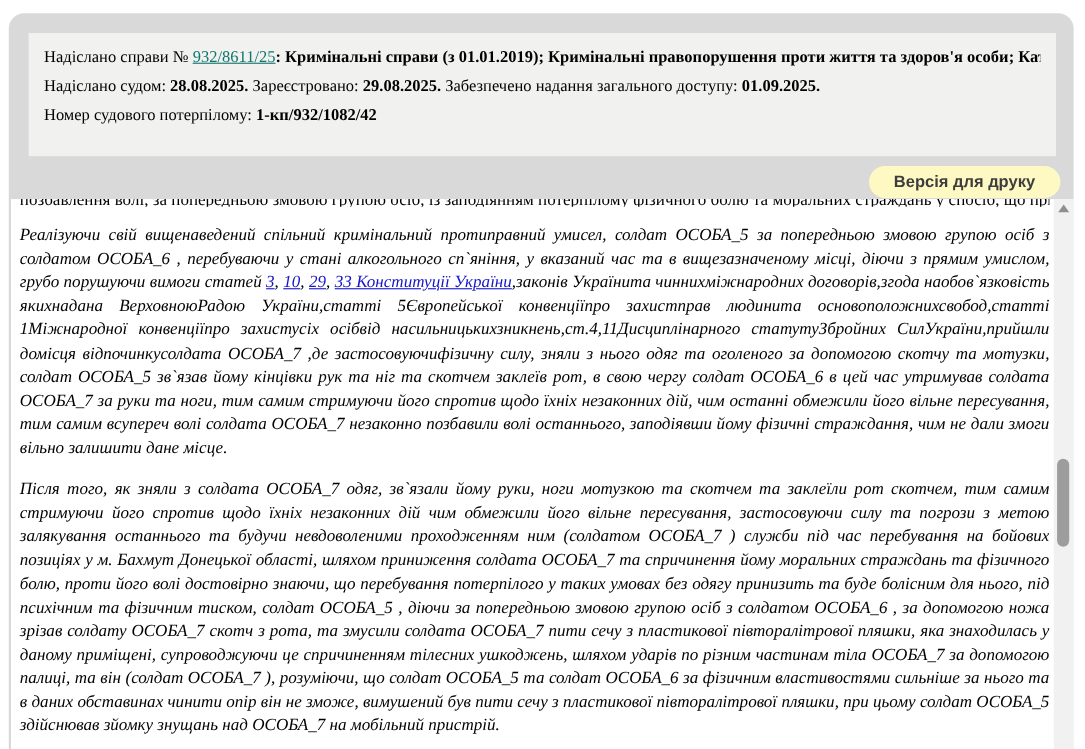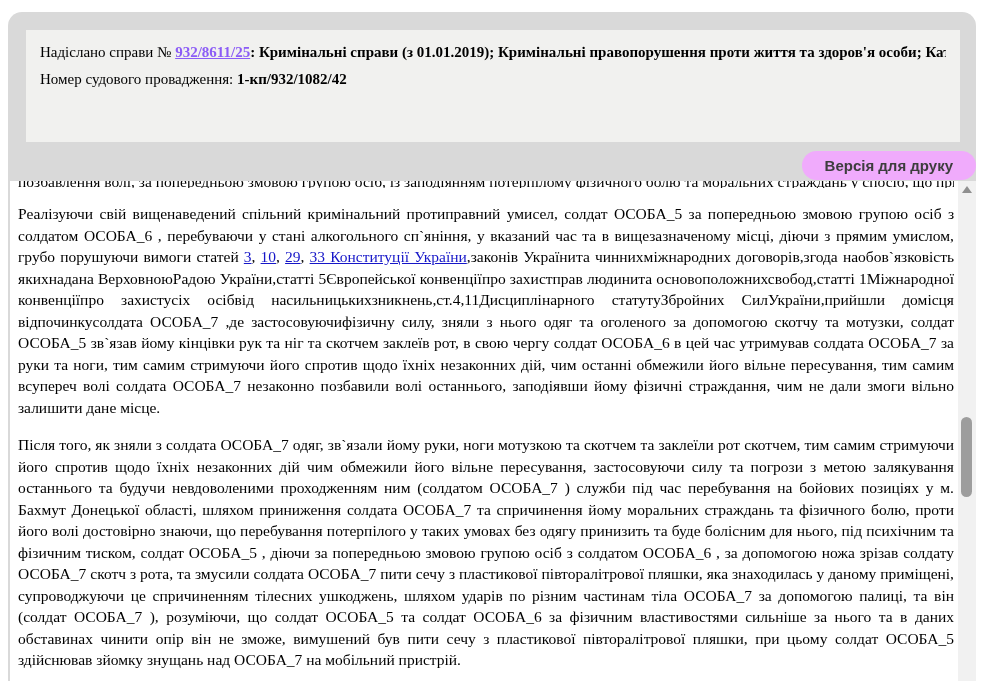--- a/index.html
+++ b/index.html
@@ -17,30 +17,30 @@
     position: absolute;
     left: 18px; right: 16px; top: 18px;
     height: 112px;
     background: #f1f1ef;
     padding: 9px 14px;
     font-size: 15px;
     color: #000;
   }
   .case-header .hline { line-height: 26.5px; white-space: nowrap; overflow: hidden; }
   .case-header .b { font-weight: bold; }
-  .case-header a { color: #8b5cf6; font-weight: bold; text-decoration: underline; }
+  .case-header a { color: #0f766e; font-weight: normal; text-decoration: underline; }
 
   .print-btn {
     position: absolute;
-    top: 139px; right: 0;
+    top: 139px; right: 12px;
     height: 29px;
     padding: 0 23px;
     border: none;
     border-radius: 15px;
-    background: #f0abfc;
+    background: #fef9c3;
     color: #3d3d3d;
     font-family: "Liberation Sans", sans-serif;
     font-size: 15px;
     font-weight: bold;
     cursor: pointer;
   }
 
   .doc-viewer {
     position: absolute;
     left: 2px; top: 169px; right: 0px; bottom: 0;
@@ -57,21 +57,21 @@
     overflow: hidden;
   }
   .clipped-line {
     height: 7px;
     overflow: hidden;
     display: flex;
     align-items: flex-end;
     white-space: nowrap;
   }
   .clipped-line span { line-height: 21.5px; display: block; margin-bottom: -4px; }
-  .doc-paragraph { margin: 15px 0 16px 0; }
+  .doc-paragraph { margin: 15px 0 16px 0; font-style: italic; }
   .doc-paragraph a { color: #1616c8; text-decoration: underline; }
 
   
   .scrollbar {
     position: absolute;
     right: 0; top: 0; bottom: 0;
     width: 18px;
     background: #f1f1f1;
   }
   .scroll-arrow-up {
@@ -96,21 +96,29 @@
 <body>
 
 <div class="panel">
 
   <div class="case-header">
     <div class="hline">
       <span>Надіслано справи №</span>
       <a href="#">932/8611/25</a><span class="b">: Кримінальні справи (з 01.01.2019); Кримінальні правопорушення проти життя та здоров'я особи; Катування.</span>
     </div>
     <div class="hline">
-      <span>Номер судового провадження:</span>
+      <span>Надіслано судом:</span>
+      <span class="b">28.08.2025.</span>
+      <span>Зареєстровано:</span>
+      <span class="b">29.08.2025.</span>
+      <span>Забезпечено надання загального доступу:</span>
+      <span class="b">01.09.2025.</span>
+    </div>
+    <div class="hline">
+      <span>Номер судового потерпілому:</span>
       <span class="b">1-кп/932/1082/42</span>
     </div>
   </div>
 
   <button class="print-btn">Версія для друку</button>
 
   <div class="doc-viewer">
     <div class="doc-content">
       <div class="clipped-line">
         <span>позбавлення волі, за попередньою змовою групою осіб, із заподіянням потерпілому фізичного болю та моральних страждань у спосіб, що принижує гідність; катування</span>

